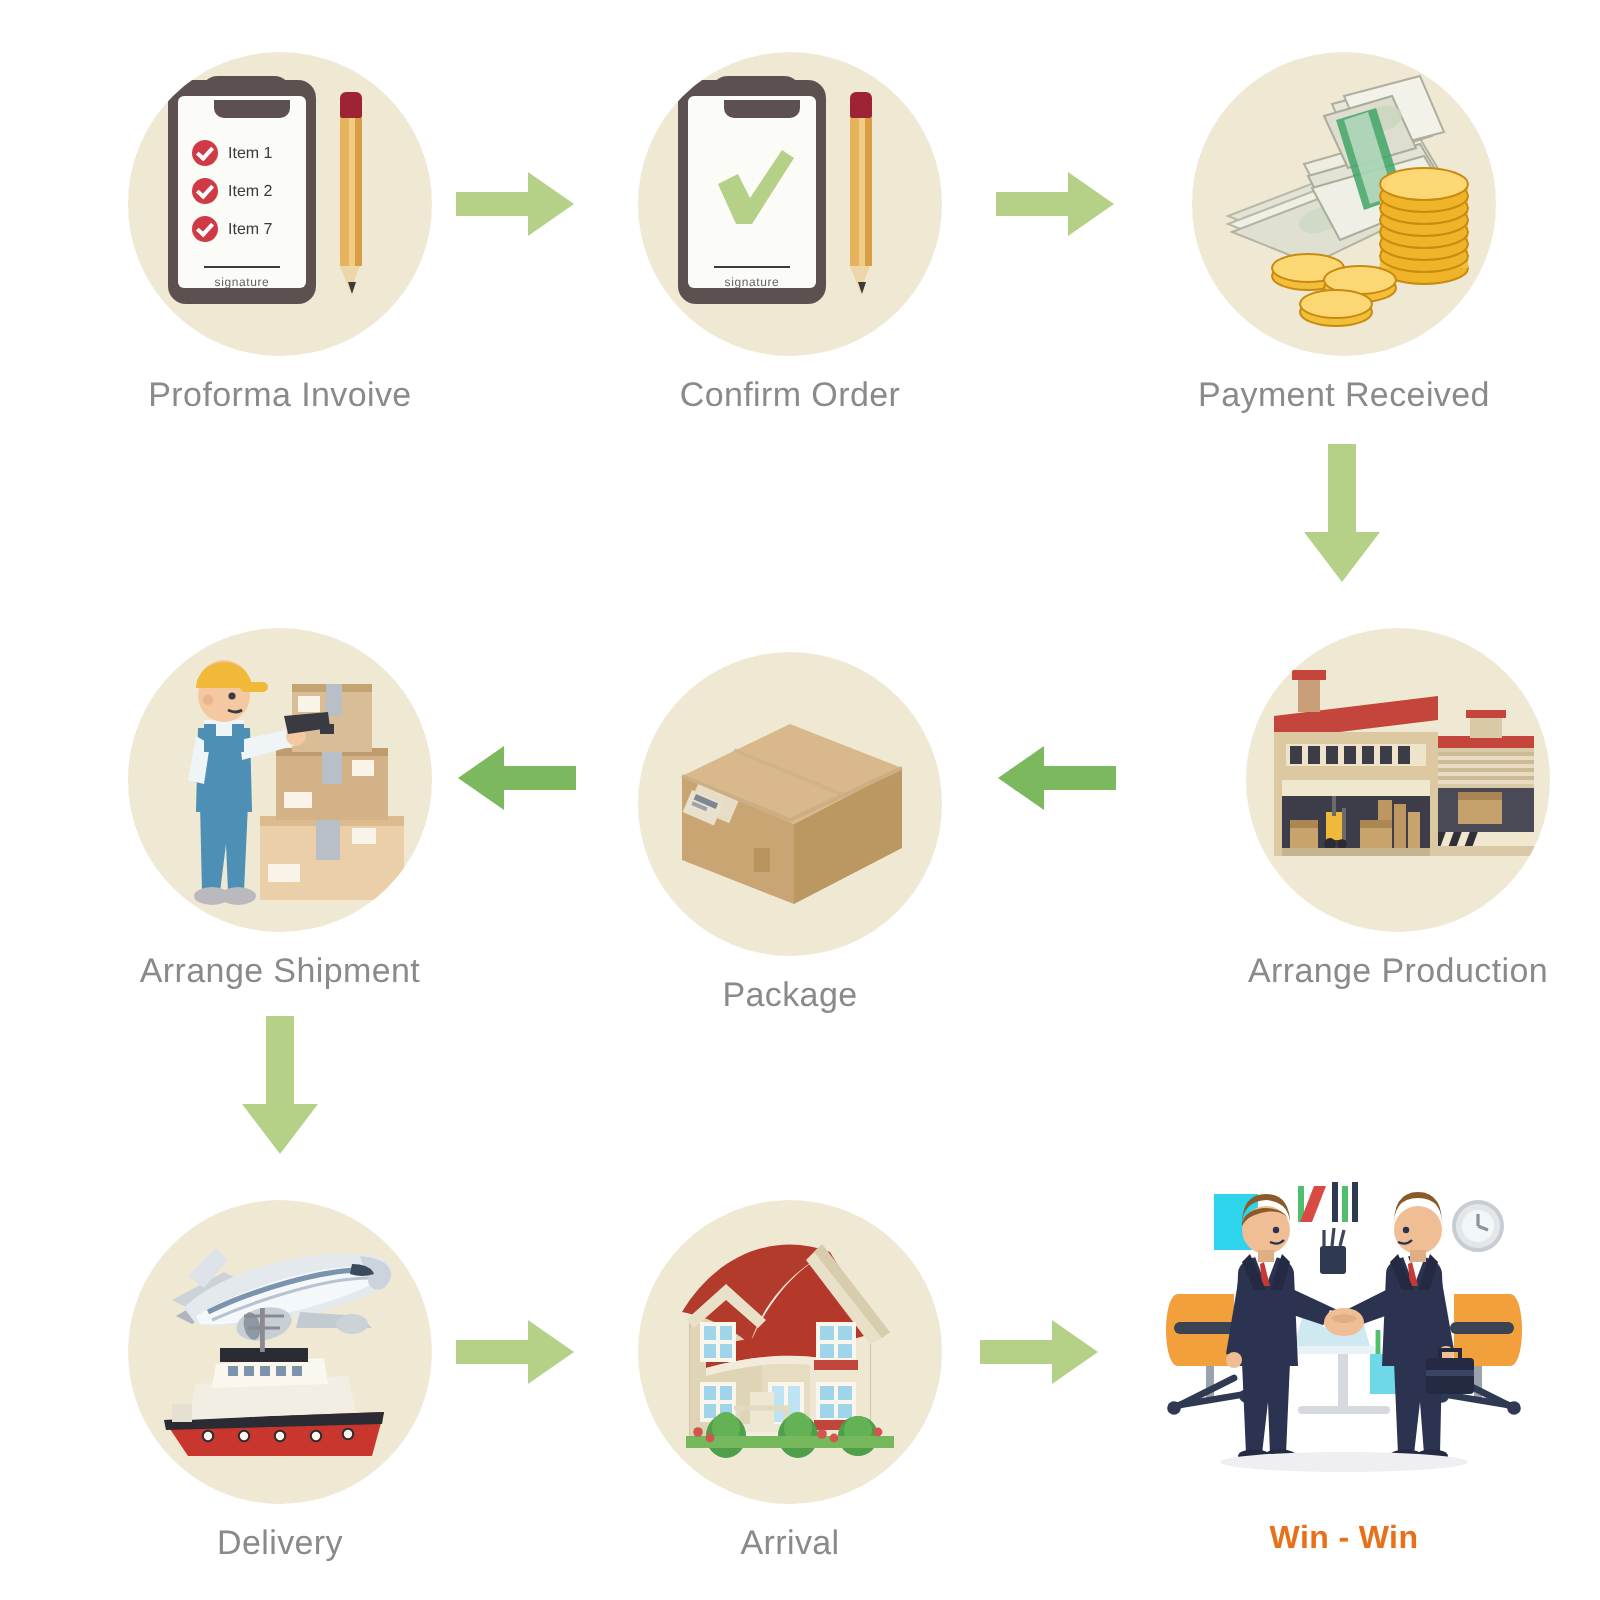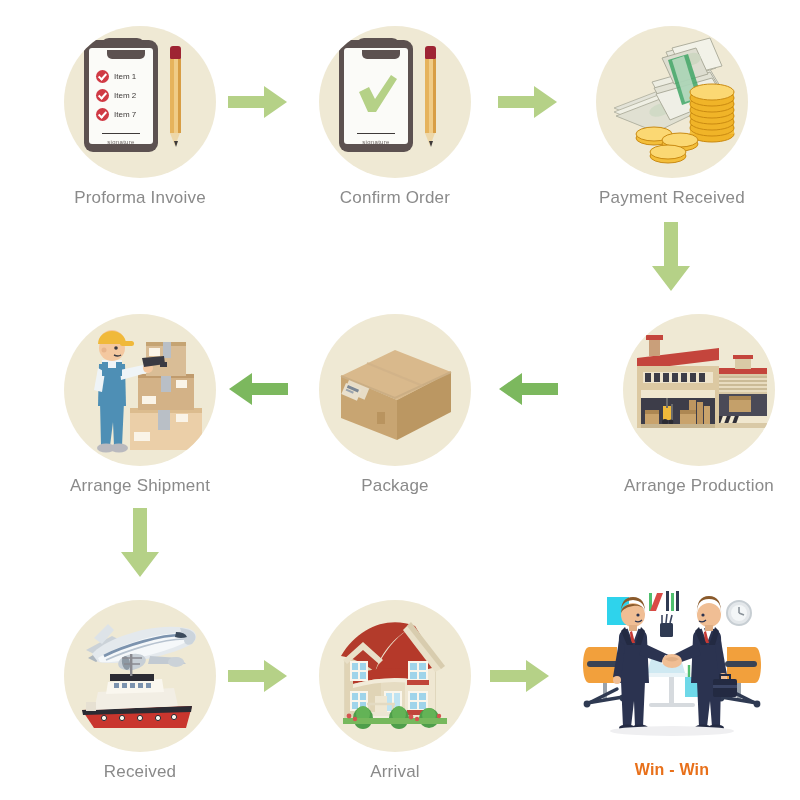--- a/index.html
+++ b/index.html
@@ -411,21 +411,21 @@
     </div>
     <div class="node-label">Arrange Production</div>
   </div>
 
   <div class="arrow-h" style="left:498px; top:372px;">
     <svg width="60" height="34" viewBox="0 0 60 34">
       <polygon points="60,11 24,11 24,1 1,17 24,33 24,23 60,23" fill="#7CB85E"></polygon>
     </svg>
   </div>
 
-  <div class="node" style="left:315px; top:314px;">
+  <div class="node" style="left:315px; top:326px;">
     <div class="disc">
       <svg class="boxwrap" viewBox="0 0 152 152">
 
         <path d="M22 62 L76 36 L132 58 L78 86 Z" fill="#D9B98C"></path>
 
         <path d="M22 62 L78 86 L78 126 L22 104 Z" fill="#C8A572"></path>
 
         <path d="M78 86 L132 58 L132 98 L78 126 Z" fill="#BB9762"></path>
 
         <path d="M22 62 L76 84 L132 58" fill="none" stroke="#CBAE84" stroke-width="2"></path>
@@ -573,21 +573,21 @@
           </g>
 
           <rect x="66" y="48" width="2.4" height="22" fill="#8A8A90"></rect>
           <path d="M58 52 L78 52" stroke="#8A8A90" stroke-width="1.6"></path>
           <path d="M60 58 L76 58" stroke="#8A8A90" stroke-width="1.4"></path>
 
           <rect x="22" y="96" width="10" height="9" fill="#E6E0D2"></rect>
         </g>
       </svg>
     </div>
-    <div class="node-label">Received</div>
+    <div class="node-label">Delivery</div>
   </div>
 
   <div class="arrow-h" style="left:228px; top:659px;">
     <svg width="60" height="34" viewBox="0 0 60 34">
       <polygon points="0,11 36,11 36,1 59,17 36,33 36,23 0,23" fill="#B5D187"></polygon>
     </svg>
   </div>
 
   <div class="node" style="left:315px; top:600px;">
     <div class="disc">

